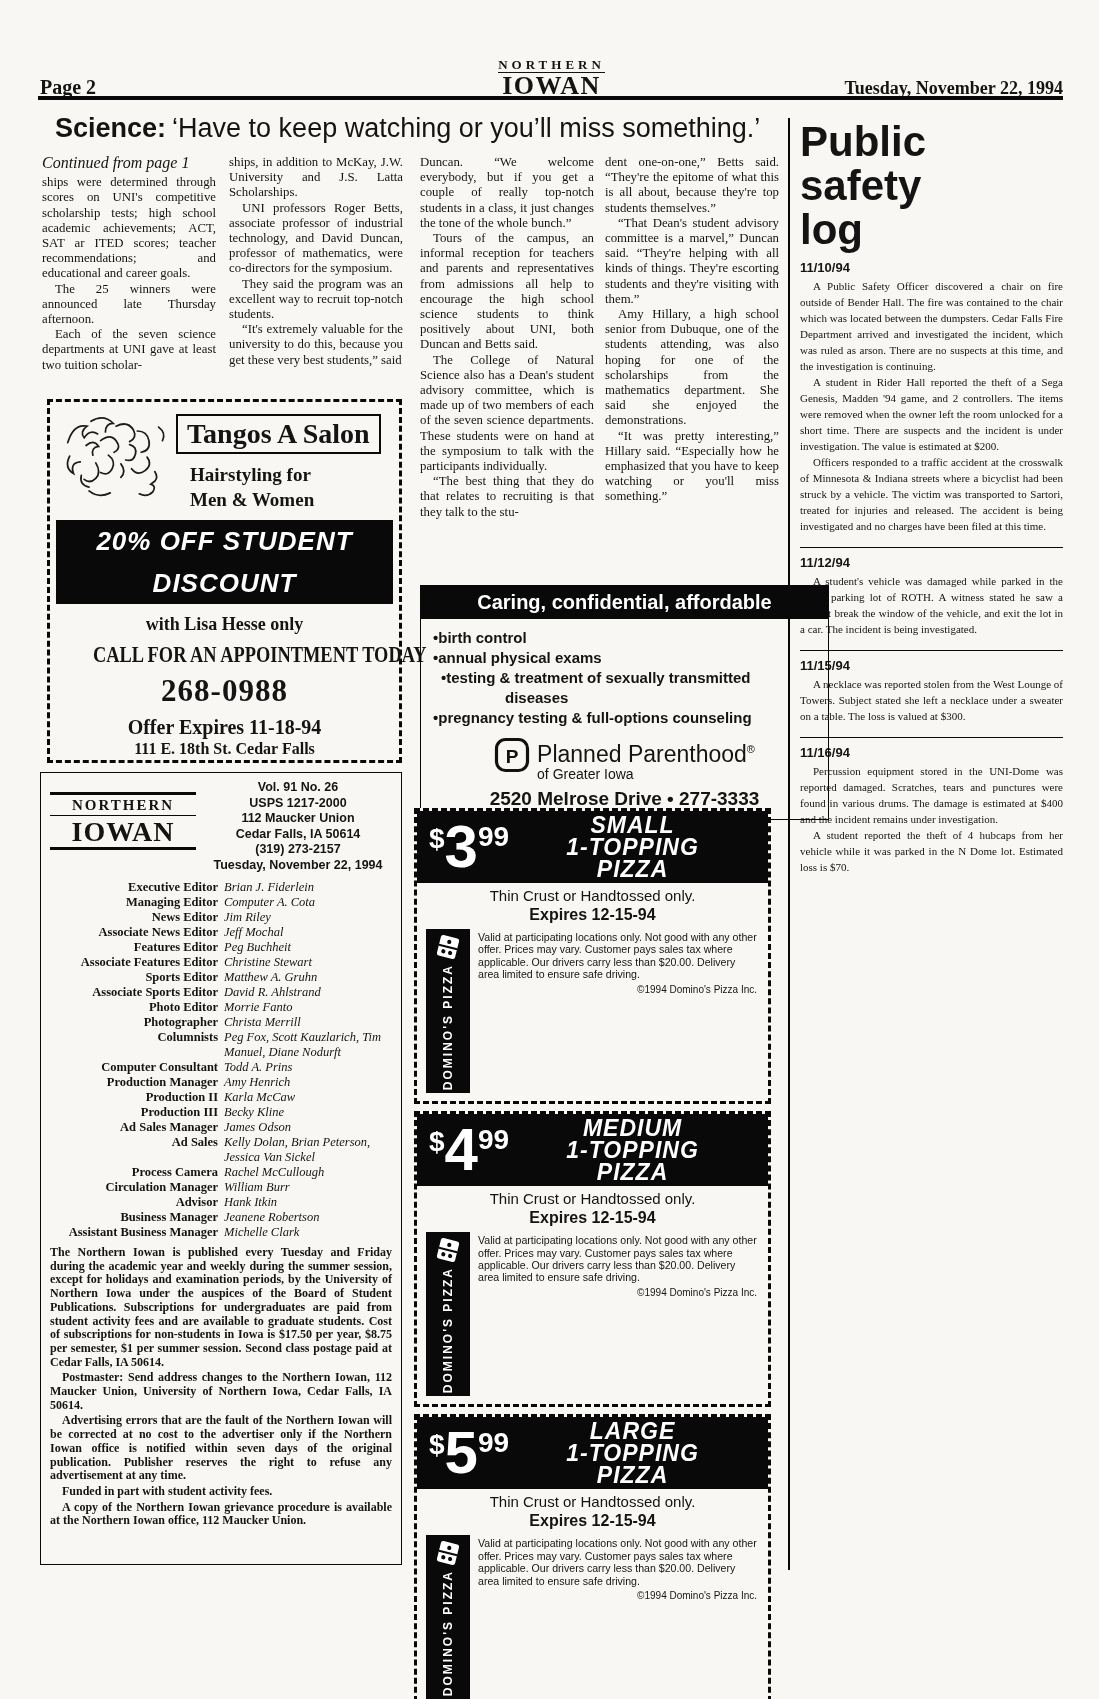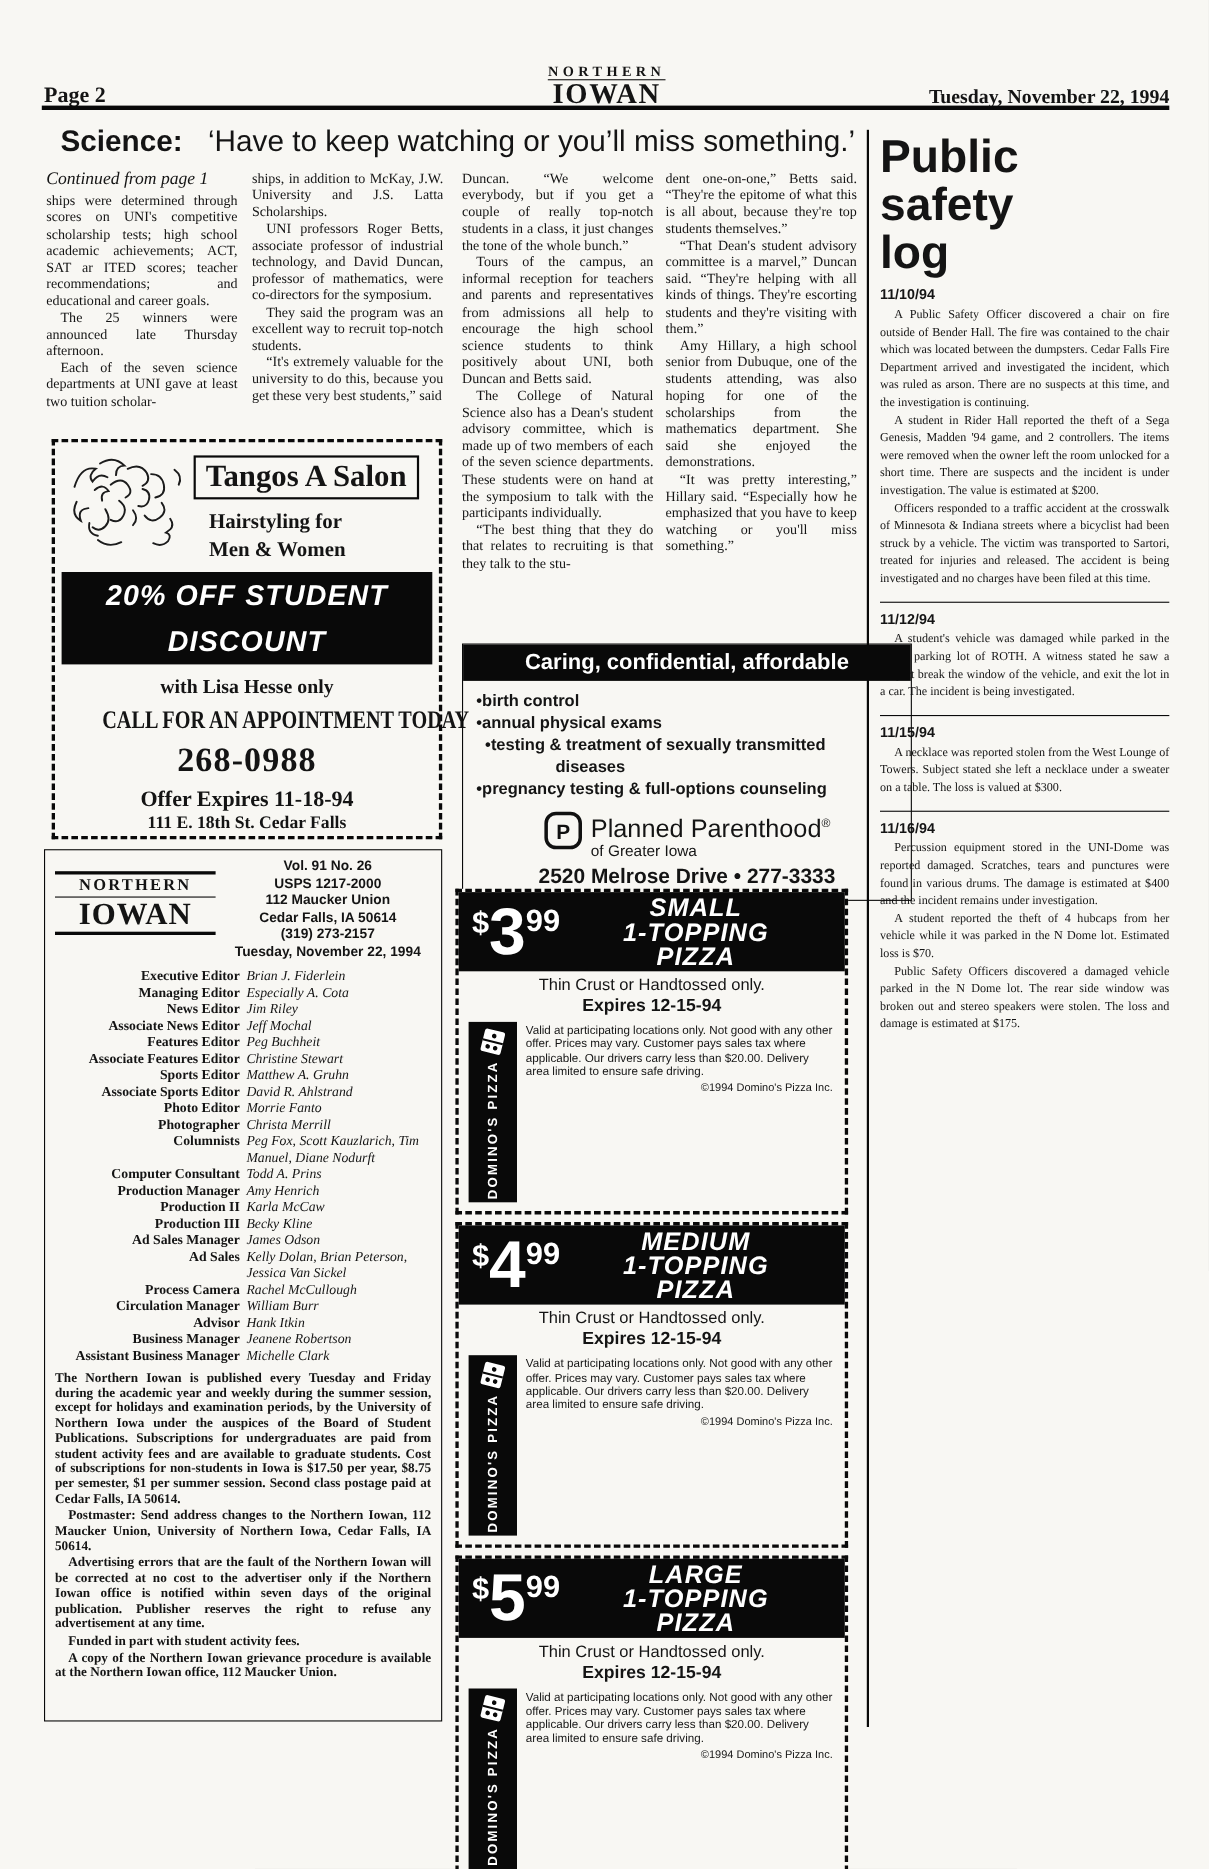--- a/index.html
+++ b/index.html
@@ -18,21 +18,21 @@
   .np-small { font-weight:bold; font-size:13px; letter-spacing:4px;
               border-bottom:1.5px solid #141414; padding-bottom:1px; }
   .np-big { font-weight:bold; font-size:26px; letter-spacing:1.5px; }
   .folio-right { flex:1; text-align:right; font-weight:bold; font-size:18px; }
   .thick-rule { position:absolute; top:96px; left:38px; width:1025px; height:4px; background:#090909; }
 
   
   .headline { position:absolute; top:113px; left:55px; width:735px;
               font-family:"Liberation Sans", sans-serif; font-size:27px; line-height:30px; }
   .hl-label { font-weight:bold; }
-  .hl-rest { font-weight:normal; margin-left:23px; }
+  .hl-rest { font-weight:normal; margin-left:6px; }
 
   
   .col { position:absolute; top:155px; width:174px;
          font-size:12.8px; line-height:15.2px; text-align:justify; }
   .col p { text-indent:13px; }
   .col p.flush { text-indent:0; }
   .col1 { left:42px;  height:244px; overflow:hidden; }
   .col2 { left:229px; height:244px; overflow:hidden; }
   .col3 { left:420px; height:426px; overflow:hidden; }
   .col4 { left:605px; height:426px; overflow:hidden; }
@@ -187,21 +187,20 @@
       <p>A student's vehicle was damaged while parked in the North parking lot of ROTH. A witness stated he saw a subject break the window of the vehicle, and exit the lot in a car. The incident is being investigated.</p>
     </section>
     <section class="safety-entry ruled">
       <div class="safety-date">11/15/94</div>
       <p>A necklace was reported stolen from the West Lounge of Towers. Subject stated she left a necklace under a sweater on a table. The loss is valued at $300.</p>
     </section>
     <section class="safety-entry ruled">
       <div class="safety-date">11/16/94</div>
       <p>Percussion equipment stored in the UNI-Dome was reported damaged. Scratches, tears and punctures were found in various drums. The damage is estimated at $400 and the incident remains under investigation.</p>
       <p>A student reported the theft of 4 hubcaps from her vehicle while it was parked in the N Dome lot. Estimated loss is $70.</p>
-      <p>Public Safety Officers discovered a damaged vehicle parked in the N Dome lot. The rear side window was broken out and stereo speakers were stolen. The loss and damage is estimated at $175.</p>
     </section>
   </aside>
 
   <div class="salon">
     <div class="salon-top">
       <svg class="salon-art" viewBox="0 0 120 100">
         <g fill="none" stroke="#1c1c1c" stroke-width="1.8" stroke-linecap="round">
           <path d="M8 32 Q14 12 28 15 Q20 21 25 27 Q31 18 39 23"></path>
           <path d="M32 10 Q45 2 55 12 Q47 12 47 21"></path>
           <path d="M10 46 Q4 58 14 64 Q10 53 21 52"></path>
@@ -270,21 +269,21 @@
         <div>Tuesday, November 22, 1994</div>
       </div>
     </div>
     <div class="mh-staff">
       <div class="staff-row">
           <span class="staff-role">Executive Editor</span>
           <span class="staff-name">Brian J. Fiderlein</span>
         </div>
       <div class="staff-row">
           <span class="staff-role">Managing Editor</span>
-          <span class="staff-name">Especially A. Cota</span>
+          <span class="staff-name">Computer A. Cota</span>
         </div>
       <div class="staff-row">
           <span class="staff-role">News Editor</span>
           <span class="staff-name">Jim Riley</span>
         </div>
       <div class="staff-row">
           <span class="staff-role">Associate News Editor</span>
           <span class="staff-name">Jeff Mochal</span>
         </div>
       <div class="staff-row">

